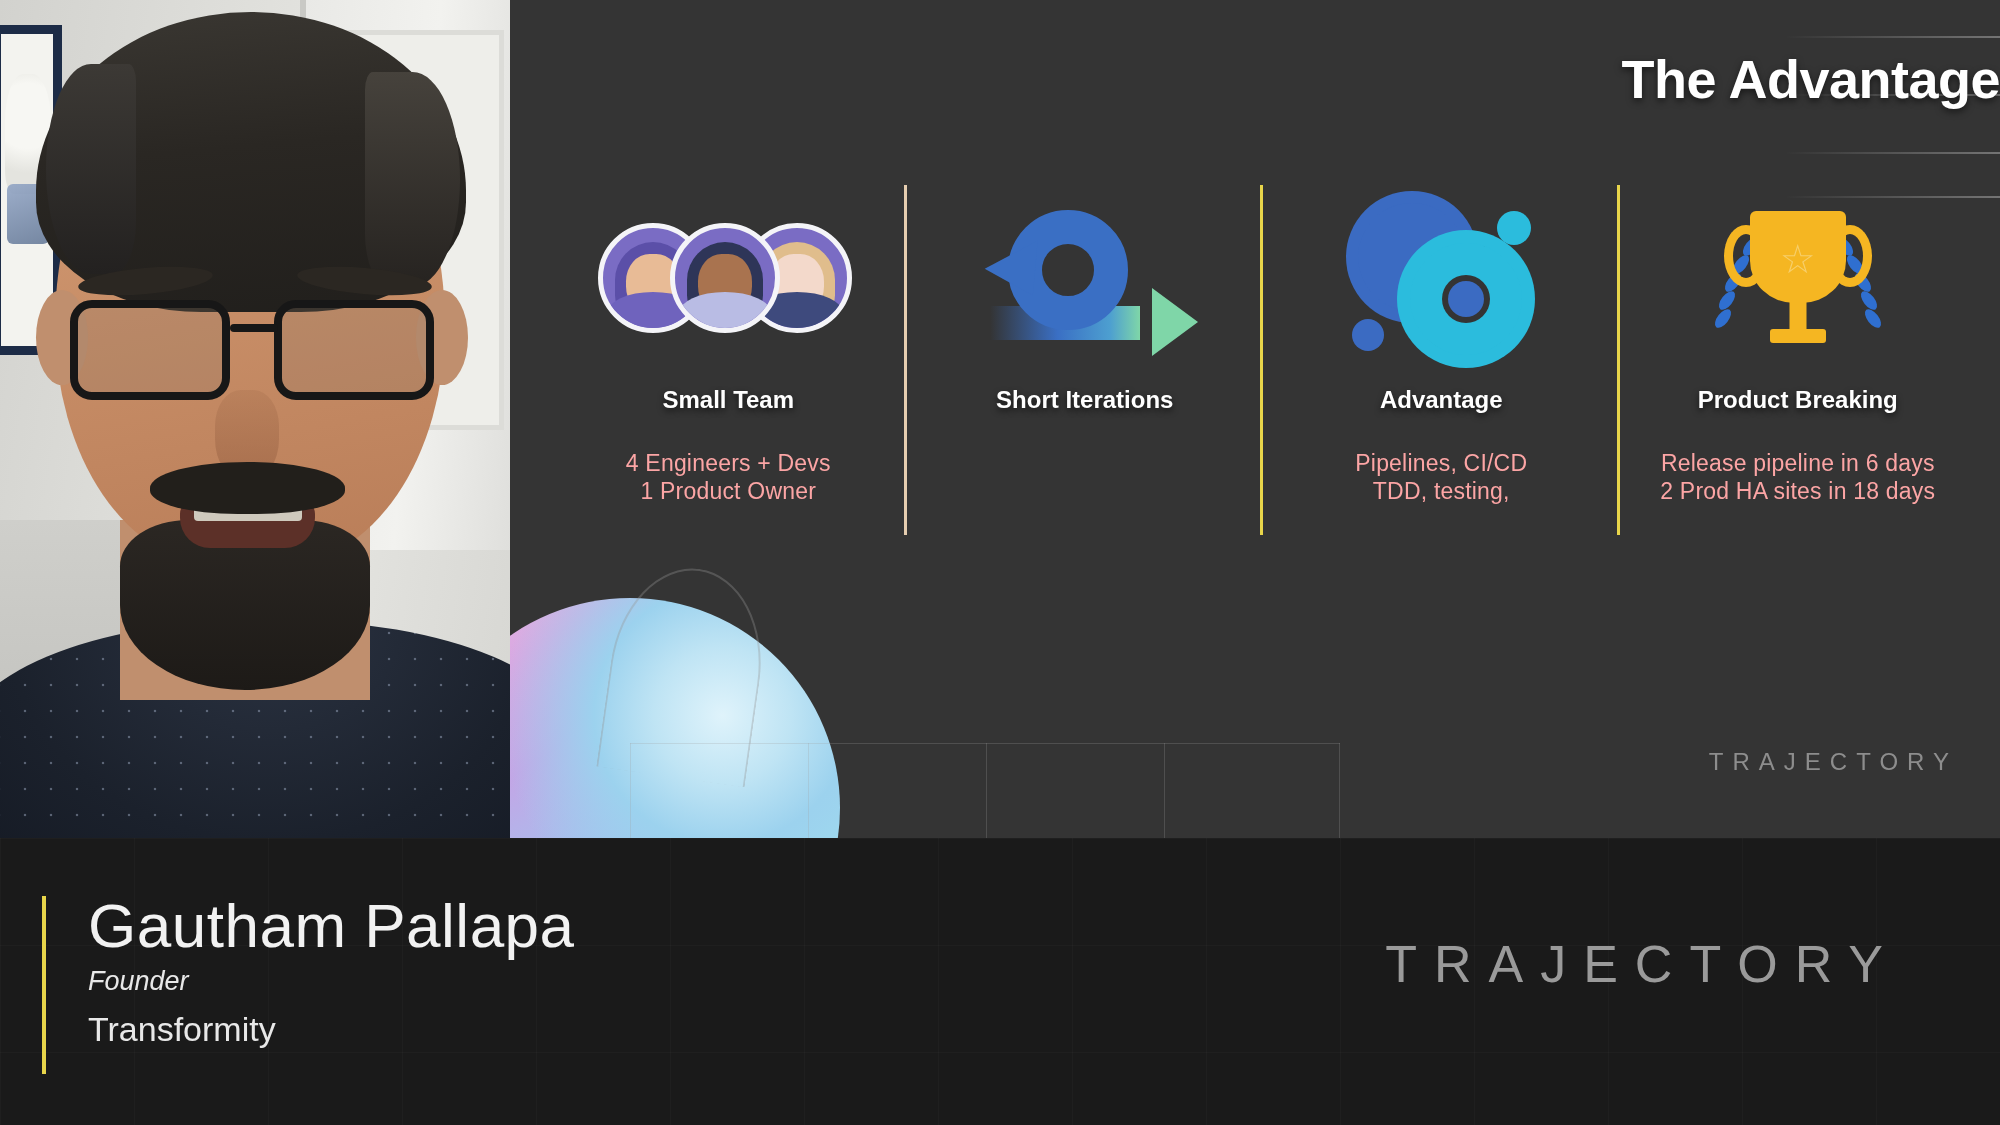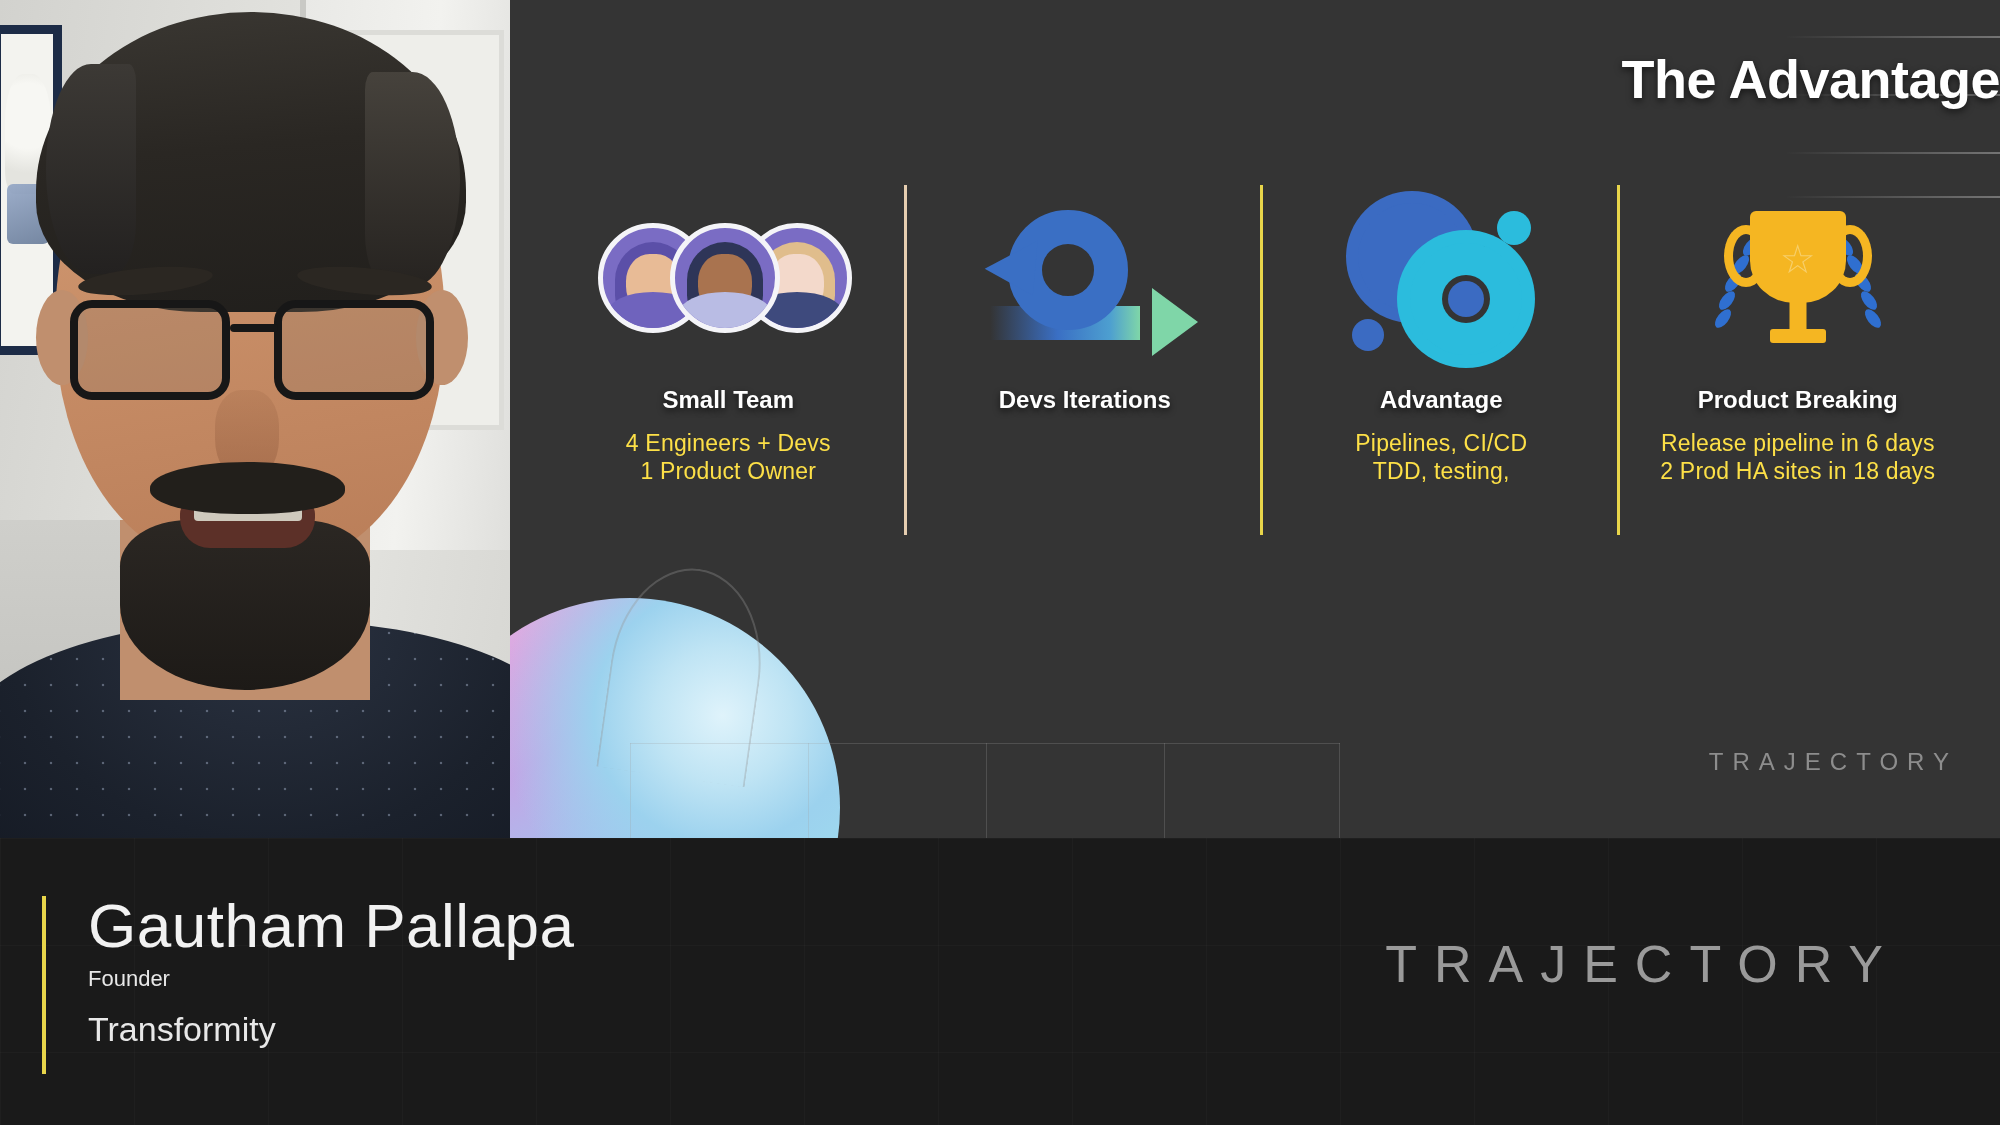--- a/index.html
+++ b/index.html
@@ -93,21 +93,21 @@
   .slide-title { position:absolute; left:0; right:0; top:48px; text-align:right;
            font-size:54px; font-weight:bold; color:#ffffff; letter-spacing:-.5px;
            text-shadow:0 3px 7px rgba(0,0,0,.55); }
 
   .cols { position:absolute; left:40px; right:24px; top:185px; display:flex; }
   .col { flex:1; position:relative; padding:0 10px; text-align:center; }
   .divider { position:absolute; right:0; top:0; width:3px; height:350px; }
   .icon-box { height:185px; display:flex; align-items:center; justify-content:center; }
   .col-title { font-size:24px; font-weight:bold; color:#fff; margin-top:16px;
            text-shadow:0 3px 6px rgba(0,0,0,.6); }
-  .col-sub { margin-top:16px; font-size:23px; line-height:1.2; color:#fde047;
+  .col-sub { margin-top:36px; font-size:23px; line-height:1.2; color:#fca5a5;
            font-weight:300; letter-spacing:.2px; }
 
   
   .avatars { position:relative; width:260px; height:110px; }
   .av { position:absolute; top:0; width:110px; height:110px; border-radius:50%;
         background:#7a6cc4; border:5px solid #f4f4f8; overflow:hidden; }
   .av:nth-child(1){ left:0; }   .av:nth-child(2){ left:72px; z-index:3; }
   .av:nth-child(3){ left:144px; }
   .av .face { position:absolute; left:50%; top:26px; transform:translateX(-50%);
         width:54px; height:62px; border-radius:44% 44% 48% 48%; }
@@ -168,21 +168,21 @@
   
   #banner { position:absolute; left:0; top:838px; width:2000px; height:287px;
         background:#1a1a1a; overflow:hidden; }
   .bgrid { position:absolute; inset:0;
         background-image:linear-gradient(rgba(255,255,255,.022) 1px,transparent 1px),
                          linear-gradient(90deg,rgba(255,255,255,.022) 1px,transparent 1px);
         background-size:134px 107px; }
   .accent { position:absolute; left:42px; top:58px; width:4px; height:178px; background:#e8d54a; }
   .sp-name { position:absolute; left:88px; top:52px; font-size:62px; color:#f2f2f2;
         font-weight:400; letter-spacing:.5px; }
-  .sp-role { position:absolute; left:88px; top:128px; font-size:22px; color:#e8e8e8; font-weight:300; }
+  .sp-role { position:absolute; left:88px; top:128px; font-size:27px; color:#e8e8e8; font-weight:300;font-style:italic; }
   .sp-org  { position:absolute; left:88px; top:172px; font-size:34px; color:#e8e8e8; font-weight:300; }
   .brand { position:absolute; right:100px; top:96px; font-size:52px; letter-spacing:17px;
         color:#9a9a9a; font-weight:300; }
 </style>
 </head>
 <body>
 
 <div id="stage">
 
   <div id="webcam">
@@ -273,21 +273,21 @@
 
       <div class="col">
         <div class="icon-box">
           <div class="loop">
             <div class="tail"></div>
             <div class="ring"></div>
             <div class="arrL"></div>
             <div class="arrR"></div>
           </div>
         </div>
-        <div class="col-title">Devs Iterations</div>
+        <div class="col-title">Short Iterations</div>
         <div class="divider" style="background:#e8d54a"></div>
       </div>
 
       <div class="col">
         <div class="icon-box">
           <div class="gears">
             <div class="gear big"></div>
             <div class="dot-sm a"></div>
             <div class="dot-sm b"></div>
             <div class="gear front">

